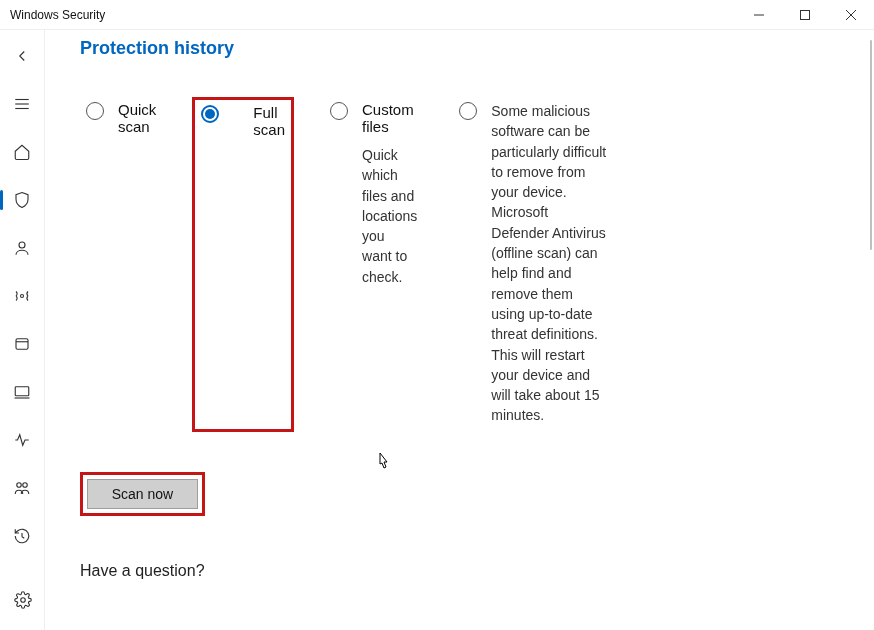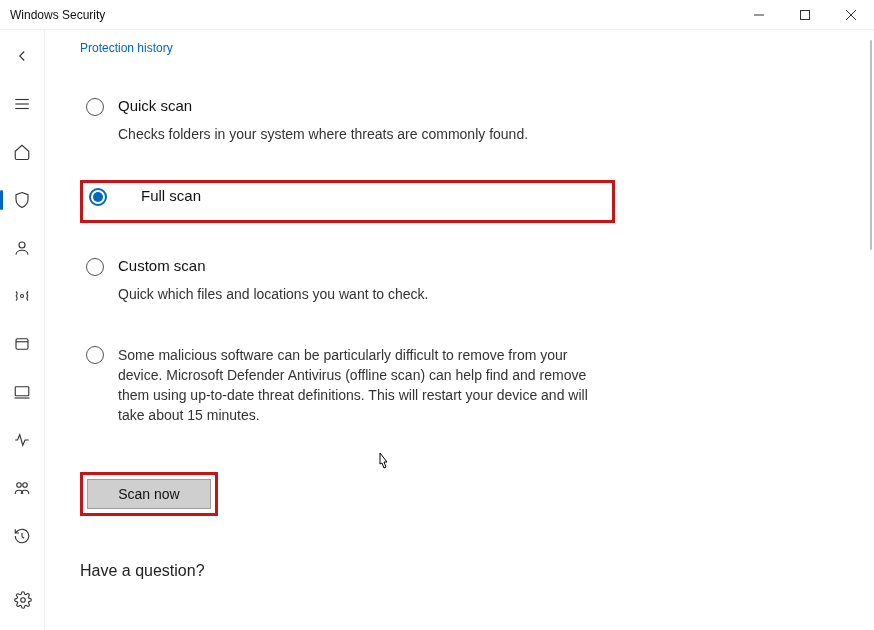--- a/index.html
+++ b/index.html
@@ -11,33 +11,33 @@
   .winbtn { width: 46px; height: 30px; display: flex; align-items: center; justify-content: center; font-size: 14px; color: #333; }
   .winbtn svg { display: block; }
   .body { display: flex; height: 600px; }
   .sidebar { width: 45px; height: 100%; border-right: 1px solid #eee; display: flex; flex-direction: column; align-items: center; padding-top: 12px; gap: 20px; position: relative; }
   .side-icon { width: 45px; height: 28px; display: flex; align-items: center; justify-content: center; color: #333; position: relative; }
   .side-icon.active::before { content: ""; position: absolute; left: 0; top: 4px; bottom: 4px; width: 3px; background: #0067c0; border-radius: 2px; }
   .side-settings { position: absolute; bottom: 16px; left: 0; }
   .content { flex: 1; position: relative; overflow: hidden; }
   .scroll-indicator { position: absolute; right: 2px; top: 10px; width: 2px; height: 210px; background: #bfbfbf; border-radius: 2px; }
   .main { padding: 8px 0 0 35px; width: 570px; }
-  .protection-link { color: #0067c0; font-size: 12px; display: inline-block; margin-bottom: 38px; }
-  .options { display: flex; flex-direction: column; gap: 30px; }
+  .protection-link { color: #0067c0; font-size: 18px; display: inline-block; margin-bottom: 38px; font-weight: bold; }
+  .options { display: flex; flex-direction: row; gap: 30px; }
   .option { display: flex; align-items: flex-start; gap: 14px; padding: 4px 6px 6px 6px; }
   .radio { width: 18px; height: 18px; border: 1px solid #555; border-radius: 50%; flex-shrink: 0; margin-top: 1px; display: flex; align-items: center; justify-content: center; background: #fff; }
   .radio.selected { border: 2px solid #0067c0; }
   .radio.selected .dot { width: 10px; height: 10px; background: #0067c0; border-radius: 50%; }
   .opt-body { flex: 1; }
   .opt-title { font-size: 15px; color: #111; margin-bottom: 10px; }
   .opt-desc { font-size: 14px; color: #333; line-height: 1.45; }
   .highlight { border: 3px solid #c41616; gap: 34px; }
   .scan-row { margin-top: 40px; }
   .scan-btn-wrap { display: inline-block; border: 3px solid #c41616; padding: 4px; }
-  .scan-btn { width: 124px; height: 30px; background: #cfcfcf; border: 1px solid #9e9e9e; font-size: 14px; color: #111; display: flex; align-items: center; justify-content: center; }
+  .scan-btn { width: 111px; height: 30px; background: #cfcfcf; border: 1px solid #9e9e9e; font-size: 14px; color: #111; display: flex; align-items: center; justify-content: center; }
   .question { margin-top: 46px; font-size: 16px; color: #222; }
   .cursor { position: absolute; left: 330px; top: 422px; font-size: 16px; pointer-events: none; }
 </style>
 </head>
 <body>
 
 <div class="titlebar">
   <span class="title-text">Windows Security</span>
   <div class="titlebar-spacer"></div>
   <div class="winbtns">
@@ -140,37 +140,36 @@
     <div class="scroll-indicator"></div>
     <div class="main">
       <a class="protection-link">Protection history</a>
 
       <div class="options">
 
         <div class="option">
           <div class="radio"></div>
           <div class="opt-body">
             <div class="opt-title">Quick scan</div>
-            <div class="opt-desc">Checks folders in your system where threats are commonly found.</div>
           </div>
         </div>
 
         <div class="option highlight">
           <div class="radio selected">
               <div class="dot"></div>
             </div>
           <div class="opt-body">
             <div class="opt-title">Full scan</div>
           </div>
         </div>
 
         <div class="option">
           <div class="radio"></div>
           <div class="opt-body">
-            <div class="opt-title">Custom scan</div>
+            <div class="opt-title">Custom files</div>
             <div class="opt-desc">Quick which files and locations you want to check.</div>
           </div>
         </div>
 
         <div class="option">
           <div class="radio"></div>
           <div class="opt-body">
             <div class="opt-desc">Some malicious software can be particularly difficult to remove from your device. Microsoft Defender Antivirus (offline scan) can help find and remove them using up-to-date threat definitions. This will restart your device and will take about 15 minutes.</div>
           </div>
         </div>

